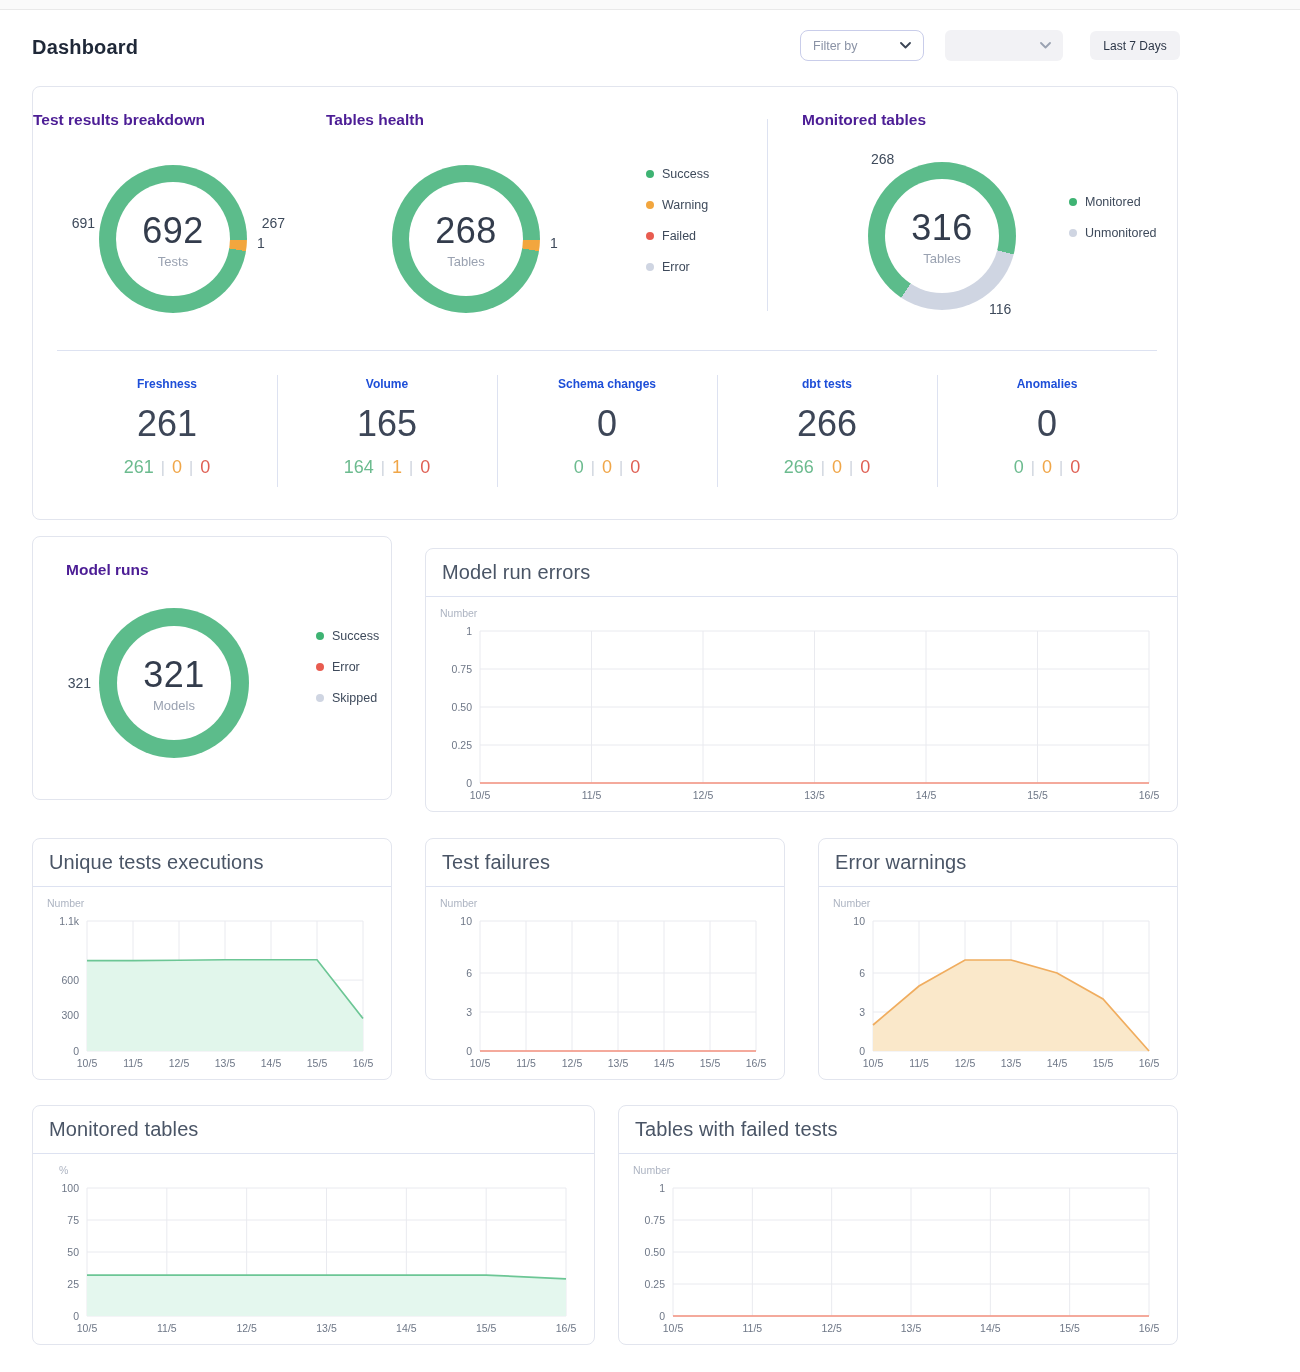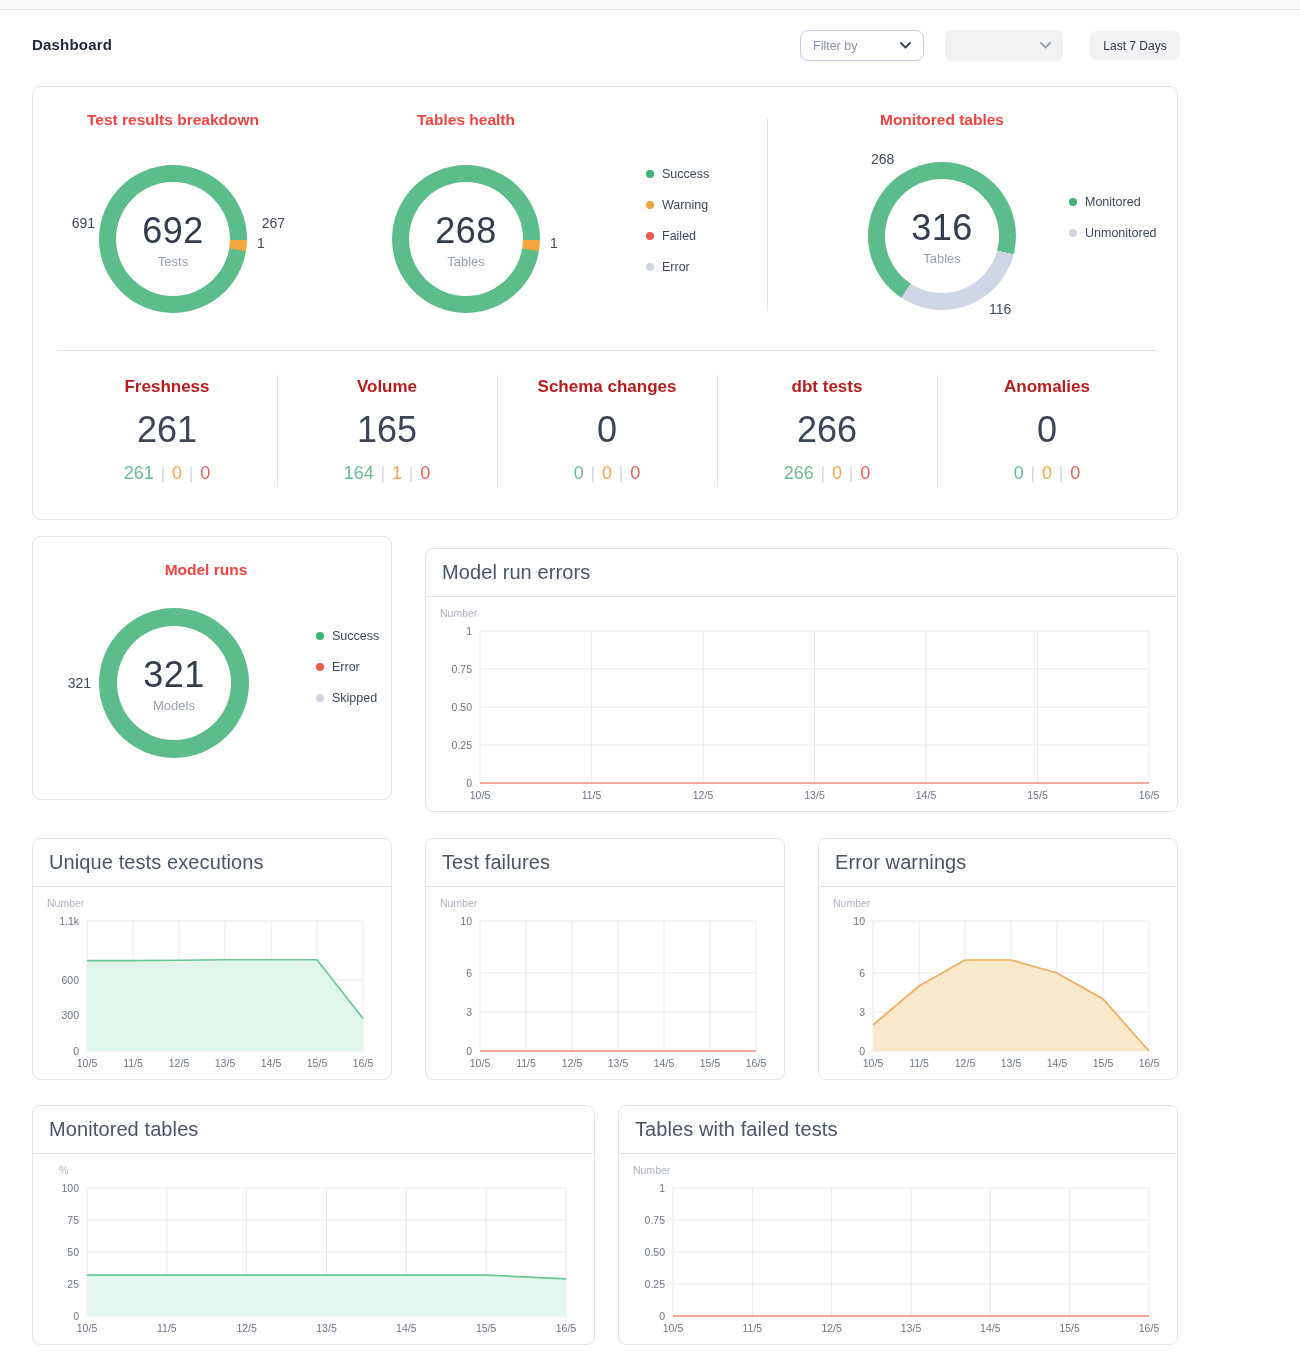--- a/index.html
+++ b/index.html
@@ -1,21 +1,21 @@
 <!DOCTYPE html>
 <html><head>
 <meta charset="utf-8">
 <style>
   * { margin:0; padding:0; box-sizing:border-box; }
   html,body { background:#fff; }
   body { font-family:"Liberation Sans", sans-serif; color:#3e4a5b; }
   .page { position:relative; width:1300px; height:1372px; background:#fff; overflow:hidden; }
   .topstrip { position:absolute; left:0; top:0; width:1300px; height:10px; background:#fafafa; border-bottom:1px solid #e9e9e9; }
 
-  .page-title { position:absolute; left:32px; top:36px; font-size:15px; font-weight:bold; color:#1f2838; letter-spacing:.2px; }
+  .page-title { position:absolute; left:32px; top:36px; font-size:20px; font-weight:bold; color:#1f2838; letter-spacing:.2px; }
 
   
   .select-filter { position:absolute; left:800px; top:30px; width:124px; height:31px; border:1px solid #c9cdea; border-radius:8px; background:#fff;
     display:flex; align-items:center; justify-content:space-between; padding:0 12px; cursor:pointer; }
   .select-filter span { font-size:12.5px; color:#8a92a5; }
   .select-empty { position:absolute; left:945px; top:30px; width:118px; height:31px; background:#f2f2f5; border-radius:6px;
     display:flex; align-items:center; justify-content:flex-end; padding:0 12px; cursor:pointer; }
   .btn-period { position:absolute; left:1090px; top:31px; width:90px; height:29px; background:#f2f2f5; border:none; border-radius:6px;
     font-family:"Liberation Sans",sans-serif; font-size:12px; color:#2c3647; cursor:pointer; }
   .chev svg { display:block; }
@@ -24,42 +24,42 @@
   .card { position:absolute; background:#fff; border:1px solid #e2e5ee; border-radius:8px; }
   .card-top    { left:32px;  top:86px;   width:1146px; height:434px; }
   .card-mruns  { left:32px;  top:536px;  width:360px;  height:264px; }
   .card-merr   { left:425px; top:548px;  width:753px;  height:264px; }
   .card-uniq   { left:32px;  top:838px;  width:360px;  height:242px; }
   .card-tfail  { left:425px; top:838px;  width:360px;  height:242px; }
   .card-twarn  { left:818px; top:838px;  width:360px;  height:242px; }
   .card-monpct { left:32px;  top:1105px; width:563px;  height:240px; }
   .card-tblfail{ left:618px; top:1105px; width:560px;  height:240px; }
 
-  .section-title { position:absolute; font-size:15.5px; font-weight:bold; color:#ef4444; text-align:center; width:280px; }
+  .section-title { position:absolute; font-size:15.5px; font-weight:bold; color:#4c1d95; text-align:left; width:280px; }
 
   
   .donut { position:absolute; border-radius:50%; }
   .donut .hole { position:absolute; background:#fff; border-radius:50%; display:flex; flex-direction:column; align-items:center; justify-content:center; }
   .donut .num { font-size:36px; color:#333c4c; letter-spacing:.5px; }
   .donut .sub { font-size:13px; color:#9aa2b1; margin-top:2px; }
   .callout { position:absolute; font-size:14px; color:#3e4a5b; }
 
   
   .legend { position:absolute; display:flex; flex-direction:column; }
   .legend-item { display:flex; align-items:center; cursor:pointer; }
   .dot { width:8px; height:8px; border-radius:50%; margin-right:8px; flex:0 0 auto; }
   .legend-item span.lab { font-size:12.5px; color:#3e4a5b; }
 
   .vdivider { position:absolute; width:1px; background:#dde2f1; }
   .hdivider { position:absolute; height:1px; background:#dde2f1; }
 
   
   .stats { position:absolute; left:24px; top:290px; width:1100px; display:flex; }
   .stat { width:220px; text-align:center; }
-  .stat .lab { font-size:17px; font-weight:bold; color:#b91c1c; }
+  .stat .lab { font-size:12px; font-weight:bold; color:#1d4ed8; }
   .stat .big { font-size:36px; color:#3d4657; margin-top:12px; font-weight:400; }
   .stat .triple { margin-top:12px; font-size:18px; }
   .triple .p { color:#6cbb8f; } .triple .w { color:#f0a648; } .triple .f { color:#df5f53; }
   .triple .sep { color:#cdd3dd; margin:0 7px; font-size:16px; }
 
   
   .chart-head { position:absolute; left:0; top:0; right:0; height:48px; border-bottom:1px solid #dde2f1;
     display:flex; align-items:center; padding-left:16px; }
   .chart-head span { font-size:20px; color:#4a5566; font-weight:500; letter-spacing:.1px; }
   .chart-body { position:absolute; left:0; top:49px; right:0; bottom:0; }

